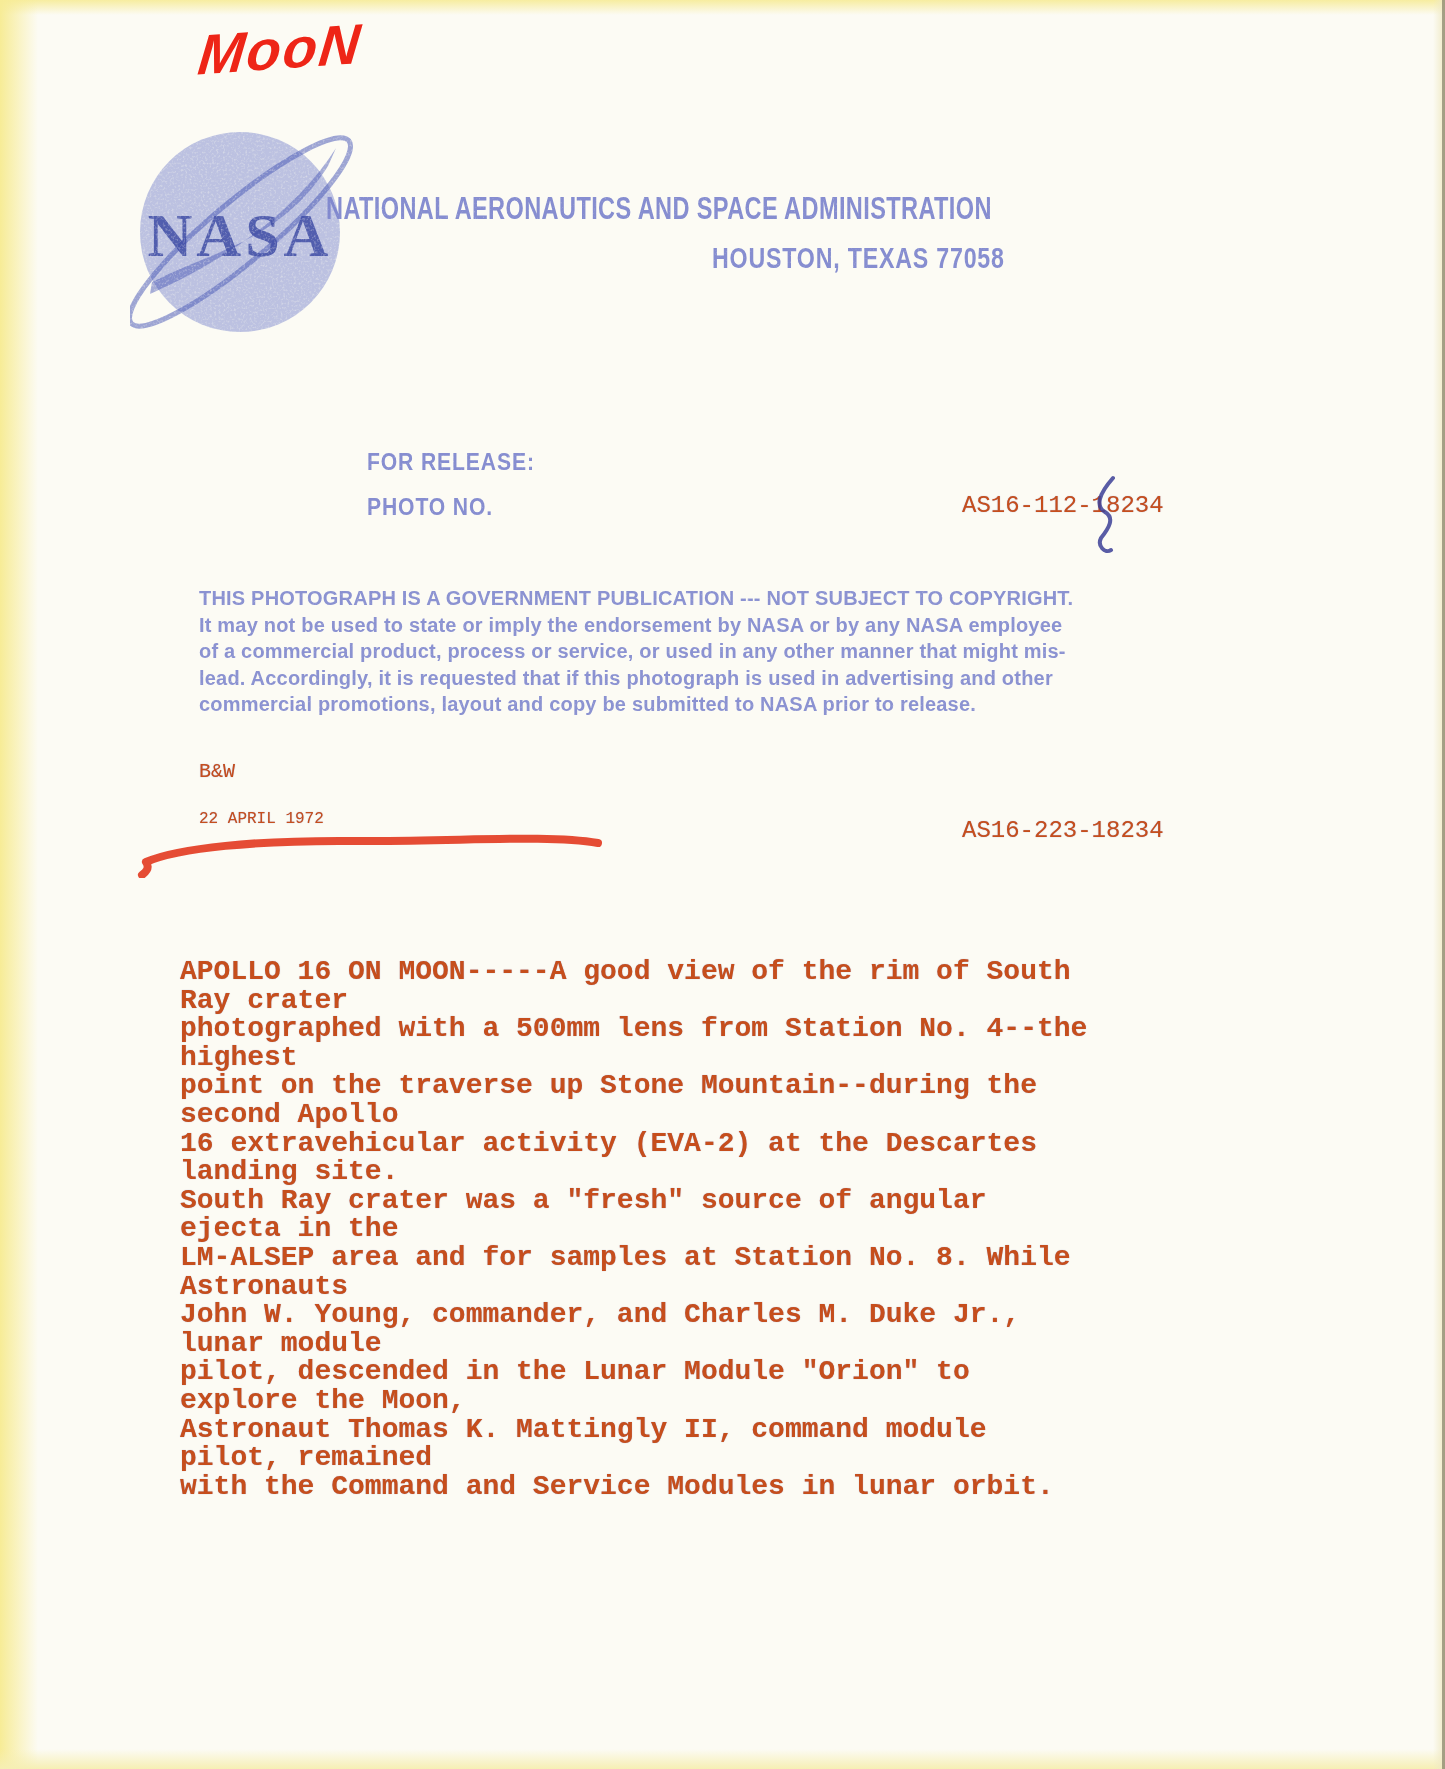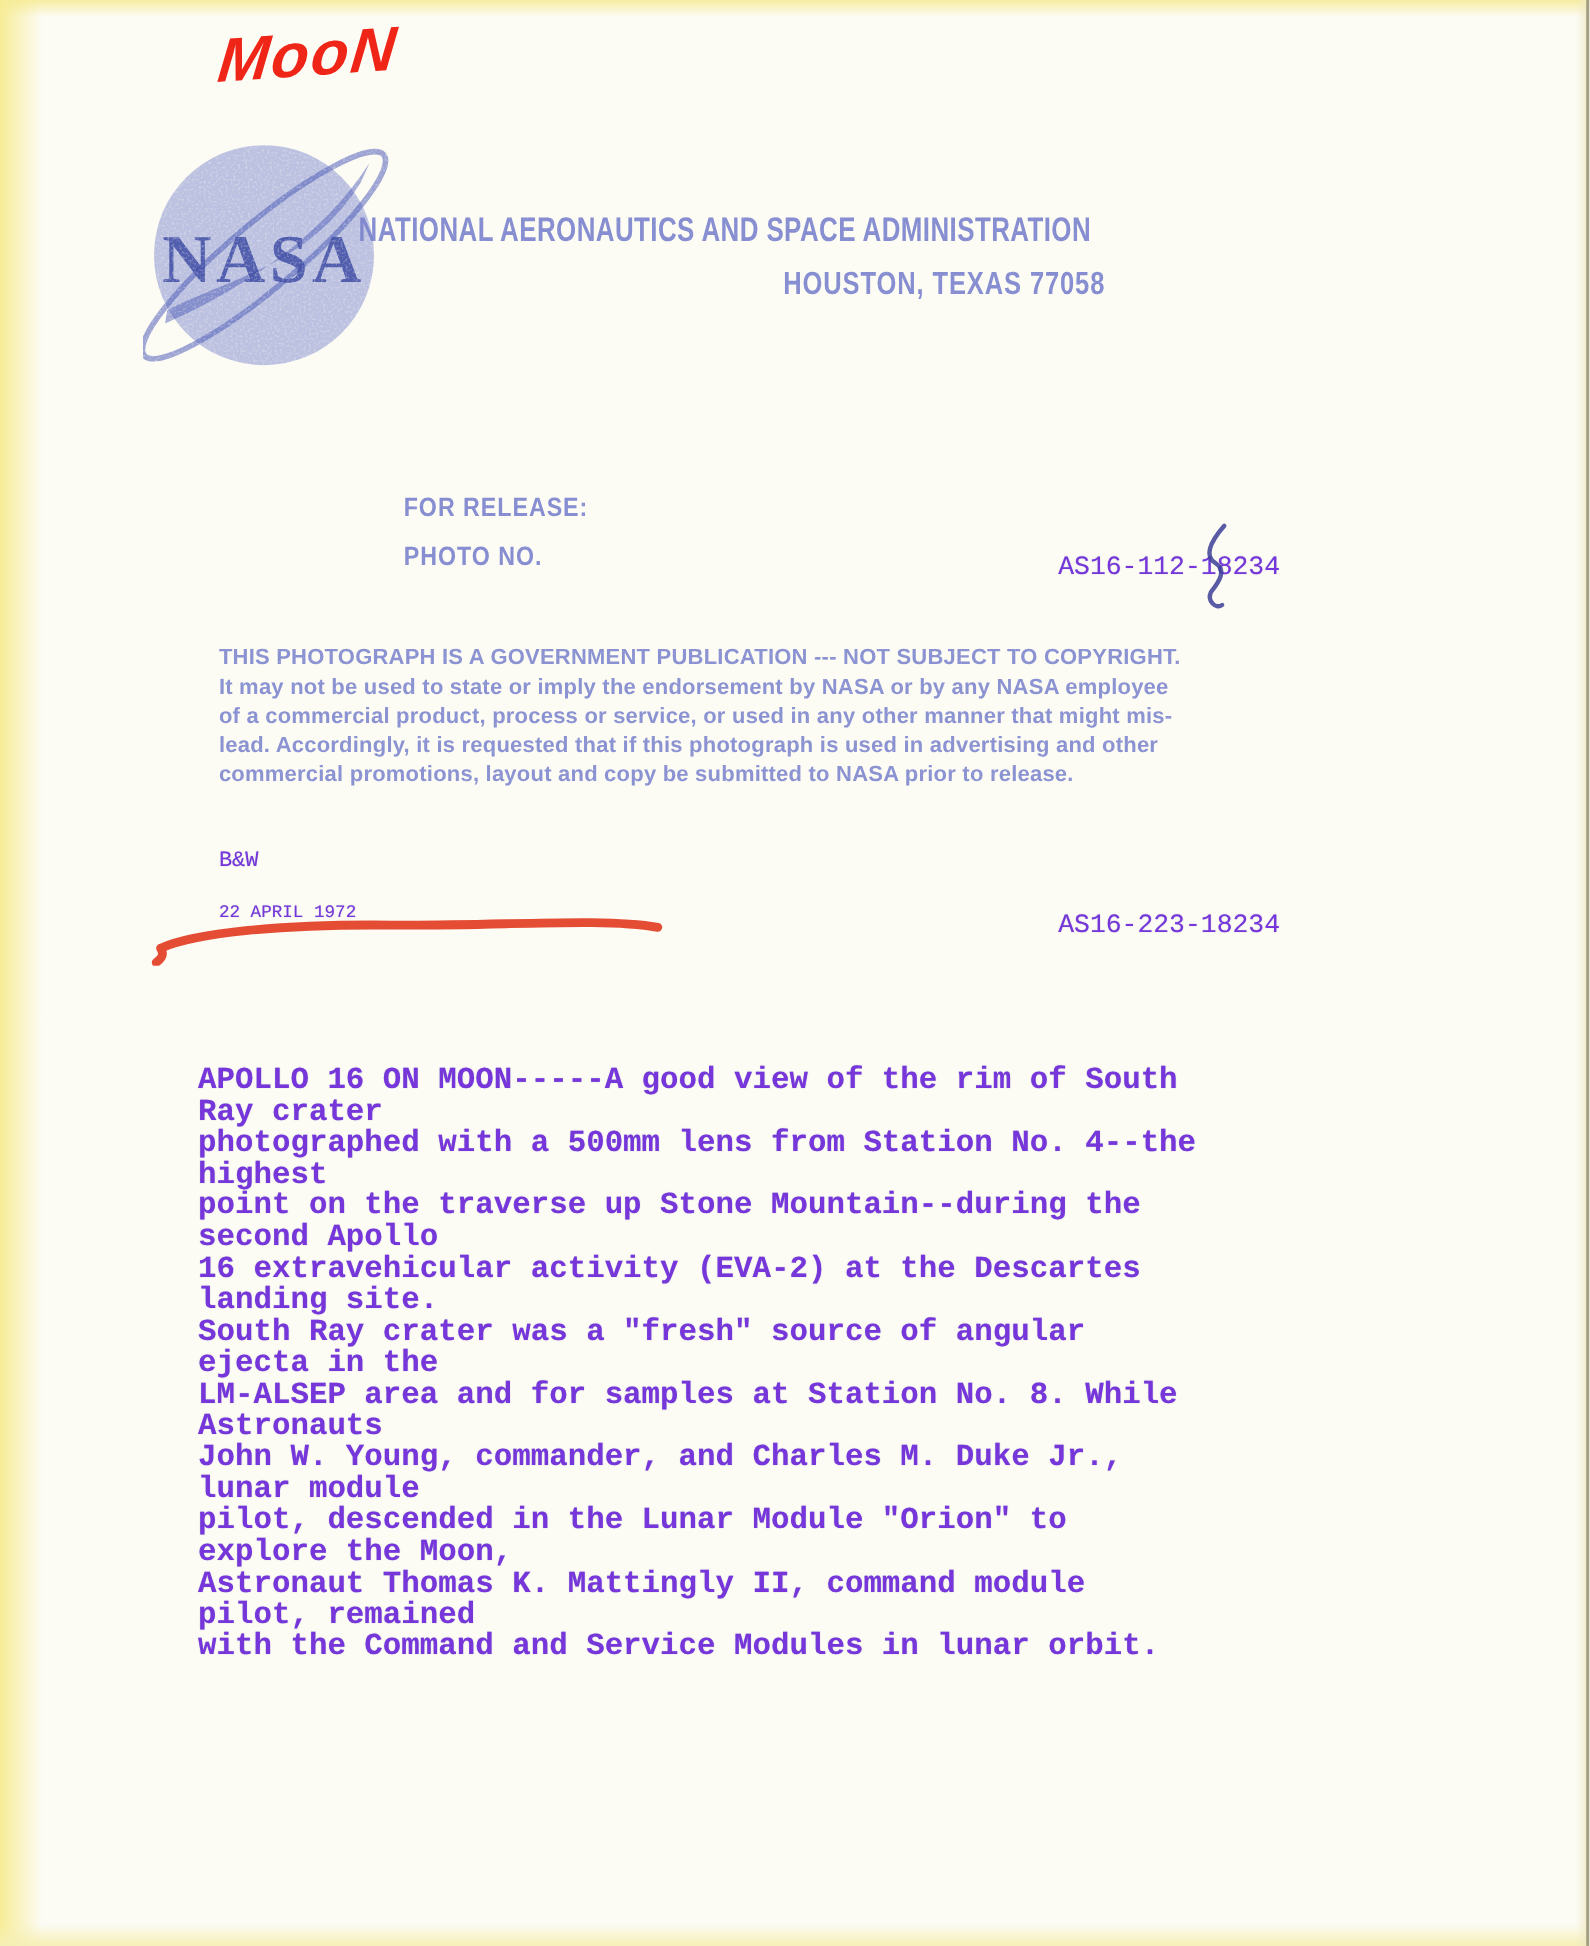--- a/index.html
+++ b/index.html
@@ -53,25 +53,24 @@
     left:199px;top:585px;width:900px;
     font-size:20px;line-height:26.5px;letter-spacing:0.2px;
     color:#7b84cd;font-weight:700;opacity:.88;
     filter:url(#stamp-ink);
     white-space:pre-line;
   }
 
   
   .type{
     font-family:"Liberation Mono","DejaVu Sans Mono",monospace;
-    color:#6d28d9;
+    color:#c2410c;
     opacity:.93;
     text-shadow:0 0 1px rgba(90,96,182,.55);
     white-space:pre-line;
-    margin-top:11px;
   }
   .photo-number-1{left:962px;top:492px;font-size:24px;}
   .bw{left:199px;top:760px;font-size:20px;}
   .date{left:199px;top:810px;font-size:16px;}
   .photo-number-2{left:962px;top:817px;font-size:24px;}
   .issuer{left:199px;top:873px;font-size:23px;}
   .caption{
     left:180px;top:958px;width:920px;
     font-size:28px;line-height:28.6px;font-weight:bold;
   }

